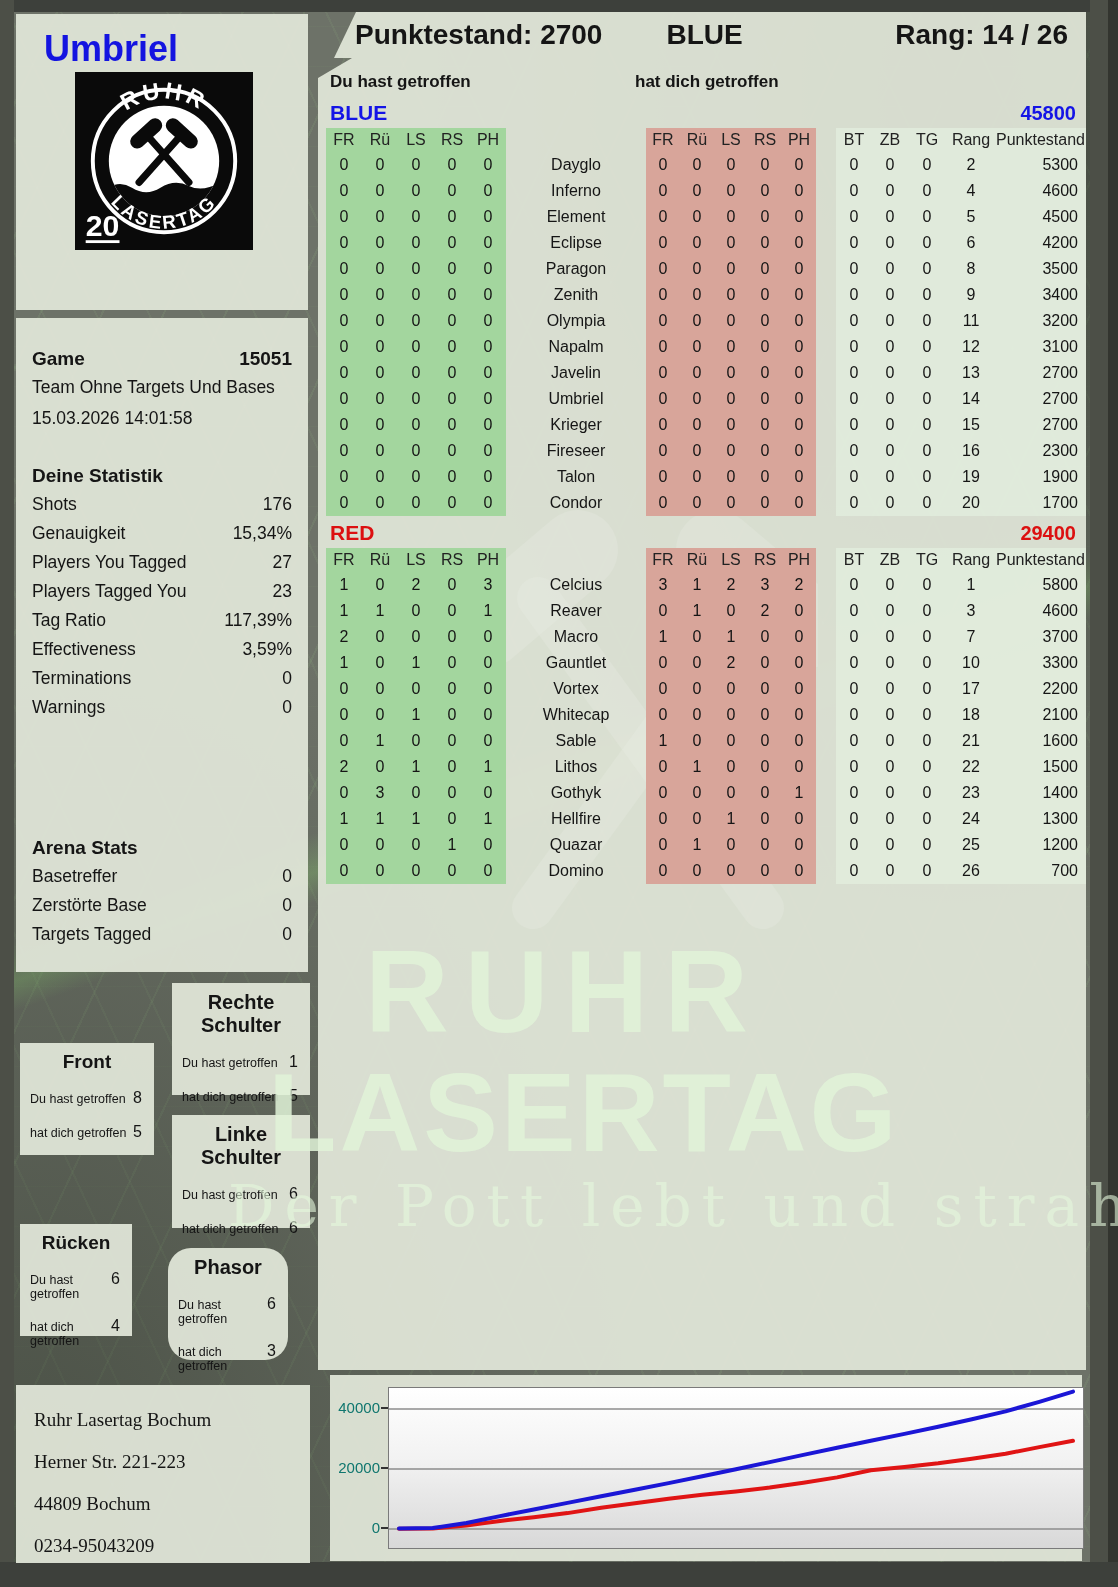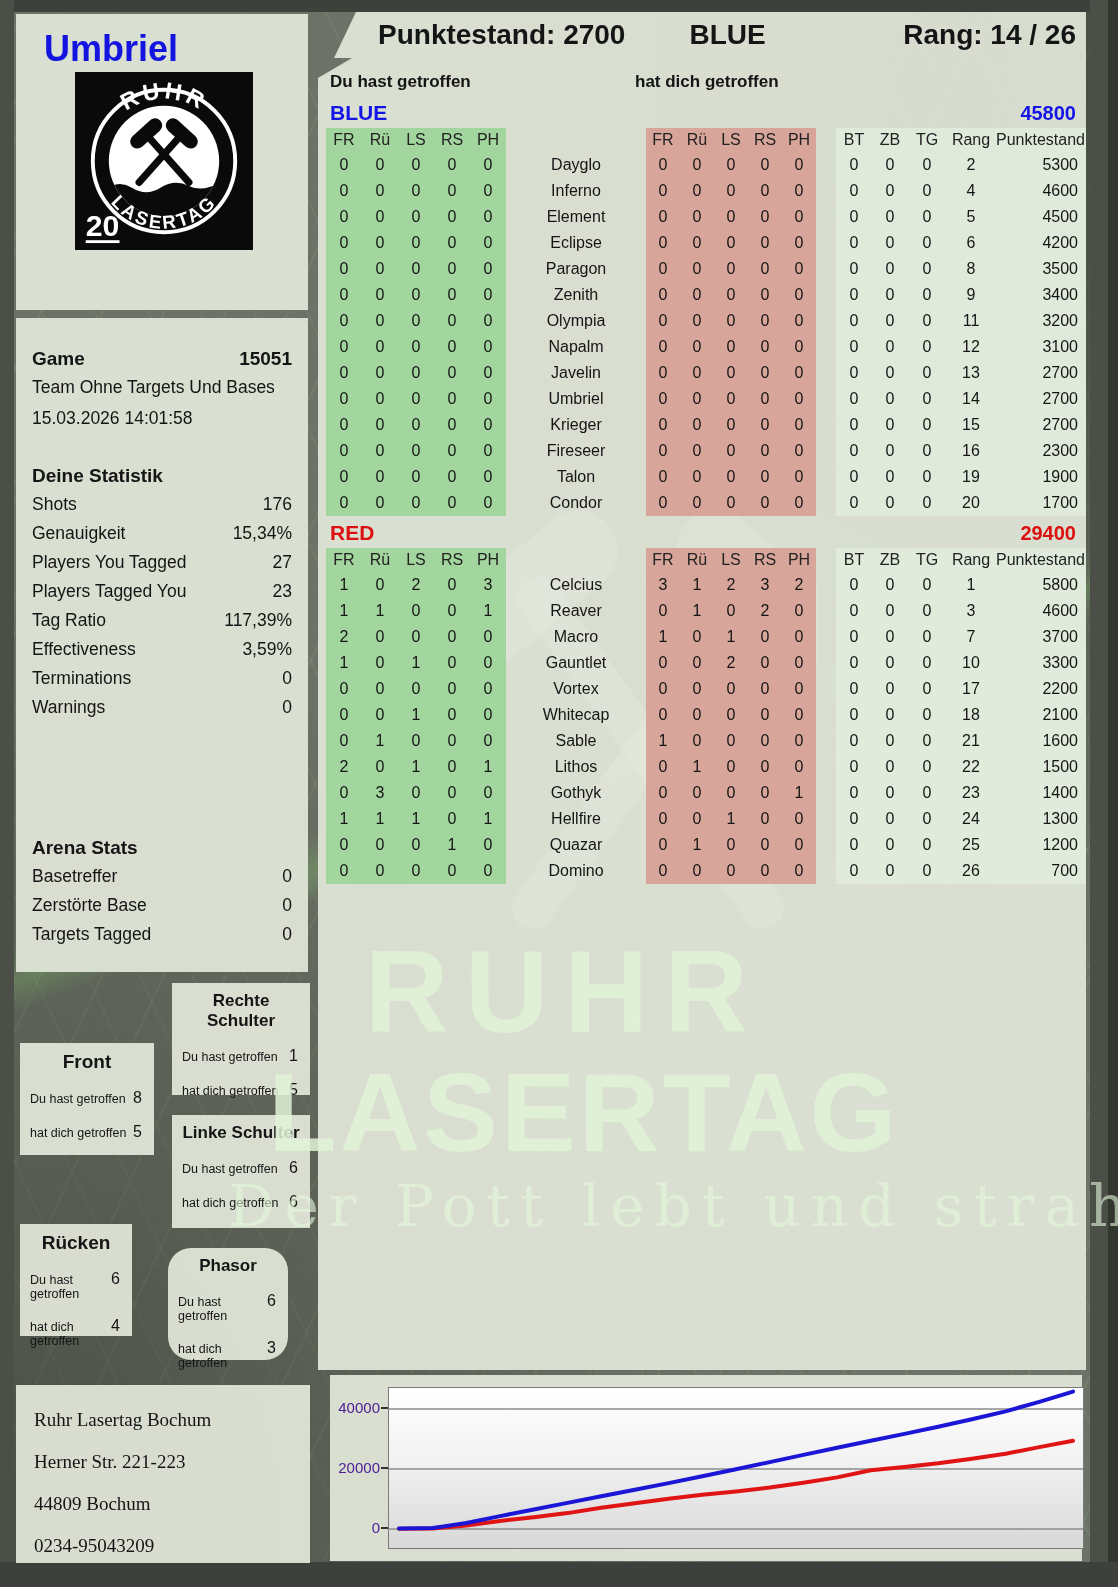--- a/index.html
+++ b/index.html
@@ -41,55 +41,55 @@
     align-items:center;height:26px;margin-left:8px;position:relative;z-index:2;}
   .thead{height:24px;font-size:15px;color:#222;}
   .cell{text-align:center;font-size:16px;height:100%;display:flex;align-items:center;justify-content:center;}
   .cell.g{background:#a3d69e;}
   .cell.r{background:#d8a59a;}
   .cell.s{background:rgba(226,237,221,0.8);}
   .cell.score{justify-content:flex-end;padding-right:8px;box-sizing:border-box;}
   .emblem{position:absolute;left:160px;top:430px;opacity:0.55;z-index:0;}
   
   .bpbox{box-sizing:border-box;padding:8px 10px;z-index:1;}
-  .bptitle{text-align:center;font-weight:bold;font-size:17px;}
+  .bptitle{text-align:center;font-weight:bold;font-size:20px;}
   .bpbox.big .bptitle{font-size:19px;}
   .bprow{display:flex;justify-content:space-between;align-items:baseline;margin-top:16px;}
   .bprow .l{font-size:12.5px;}
   .bprow .v{font-size:16px;padding-right:2px;}
   
   .addresspanel{left:16px;top:1385px;width:294px;height:178px;padding:14px 0 0 18px;box-sizing:border-box;}
   .addrline{font-size:19px;line-height:42px;white-space:nowrap;font-family:Liberation Serif, serif;}
   
   .wm{position:absolute;z-index:3;pointer-events:none;color:rgba(224,243,216,0.85);font-weight:bold;white-space:nowrap;}
   .wm1{left:365px;top:925px;font-size:116px;letter-spacing:16px;}
   .wm2{left:268px;top:1048px;font-size:112px;letter-spacing:3px;}
   .wm3{left:228px;top:1172px;font-family:"DejaVu Serif",serif;font-weight:normal;font-size:58px;letter-spacing:10px;color:rgba(228,248,220,0.6);}
   
   .chartpanel{left:330px;top:1375px;width:752px;height:186px;}
   .plot{position:absolute;left:58px;top:12px;width:694px;height:160px;border:1px solid #7a7a7a;
     background:linear-gradient(#ffffff 0%,#f2f2f2 45%,#d8d8d8 100%);}
-  .ytick{position:absolute;width:50px;text-align:right;font-size:15px;color:#4c1d95;}
+  .ytick{position:absolute;width:50px;text-align:right;font-size:15px;color:#0f766e;}
   .ytickmark{position:absolute;width:7px;height:2px;background:#333;}
 </style>
 </head>
 <body>
 
 <div class="page">
 
   <div class="frame" style="left:0;top:0;width:1118px;height:12px;background:#3d403b;"></div>
   <div class="frame" style="left:0;top:0;width:14px;height:1587px;background:#4c4f47;"></div>
   <div class="frame" style="left:1090px;top:0;width:28px;height:1587px;background:#4c4f47;"></div>
   <div class="frame" style="left:1108px;top:0;width:10px;height:1587px;background:#33352f;"></div>
   <div class="frame" style="left:0;top:1562px;width:1118px;height:25px;background:#3d403b;"></div>
 
   <div class="panel titlebar">
-    <span class="t" style="margin-left:48px;">Punktestand: 2700</span>
+    <span class="t" style="margin-left:25px;">Punktestand: 2700</span>
     <span class="t" style="margin-left:64px;">BLUE</span>
-    <span class="t" style="margin-left:auto;margin-right:10px;">Rang: 14 / 26</span>
+    <span class="t" style="margin-left:auto;margin-right:18px;">Rang: 14 / 26</span>
   </div>
 
   <div class="panel leftpanel">
     <div class="playername">Umbriel</div>
     <svg class="logo" viewBox="0 0 100 100">
       <rect x="0" y="0" width="100" height="100" fill="#0a0a0a"></rect>
       <circle cx="50" cy="50" r="40" fill="none" stroke="#fff" stroke-width="2.2"></circle>
       <circle cx="50" cy="50" r="31" fill="#fff"></circle>
       <clipPath id="ic">
           <circle cx="50" cy="50" r="31"></circle>

